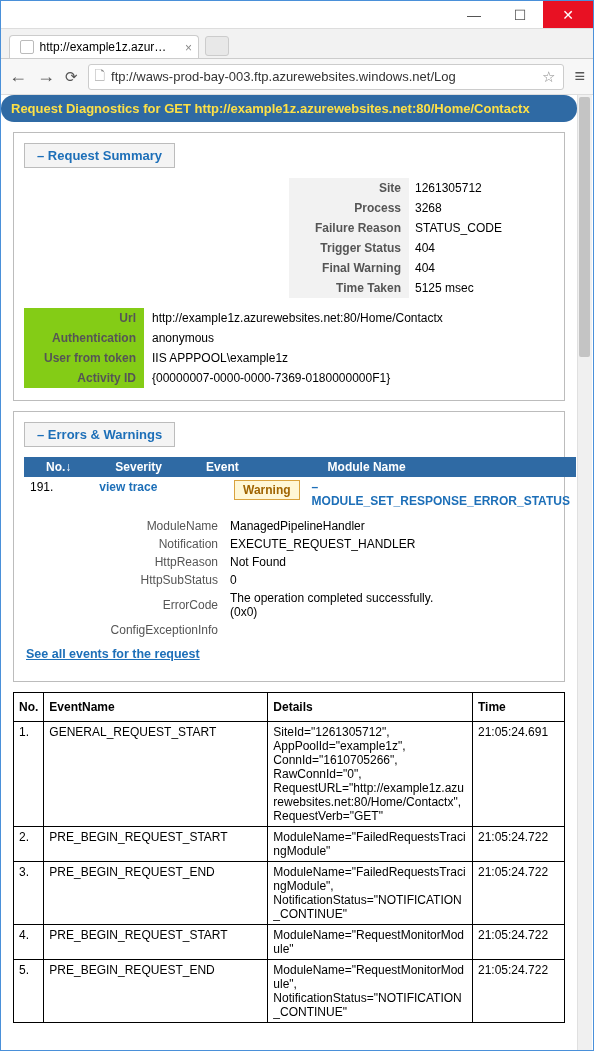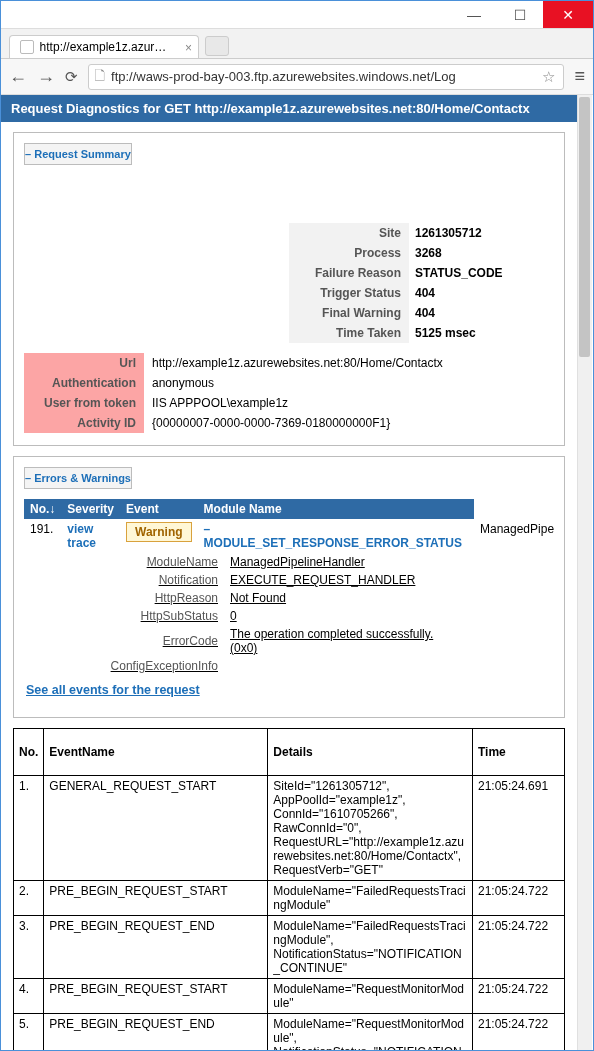--- a/index.html
+++ b/index.html
@@ -105,87 +105,88 @@
   background:#c4c4c4; border-radius:2px;
 }
 .page {
   padding: 0;
   margin-right: 16px;
   height: 100%;
   overflow: hidden;
 }
 .banner {
   background: #2f6aa4;
-  color: #ffffff;
+  color: #fde047;
   font-weight: bold;
   font-size: 13px;
   padding: 6px 10px;
   white-space: nowrap;
   overflow: hidden;
+  border-radius: 13px;
 }
 .panel {
   margin: 10px 12px;
   border: 1px solid #bcbcbc;
   background: #fff;
 }
 .panel-inner { padding: 10px 10px 12px 10px; }
 .section-toggle {
   display: inline-block;
   border: 1px solid #bcbcbc;
   background: #f4f4f4;
   color: #1d6fb8;
   font-weight: bold;
-  font-size: 11px;
-  padding: 4px 0;
+  font-size: 13px;
+  padding: 4px 12px;
   margin-bottom: 10px;
 }
 .section-toggle::before { content:"– "; color:#1d6fb8; }
 
 .top-grid {
   display: grid;
   grid-template-columns: 1fr 1fr;
   gap: 0;
-  margin-top: 48px;
 }
 .kv-right tr td:first-child {
   text-align: right;
   background: #f2f2f2;
   padding: 3px 8px 3px 4px;
   color: #555;
   font-weight: bold;
   white-space: nowrap;
   width: 120px;
 }
-.kv-right tr td:last-child { padding: 3px 6px; font-weight: bold; }
+.kv-right tr td:last-child { padding: 3px 6px; }
 table.kv-right { border-collapse: collapse; width:100%; font-size:12px; }
 
 .kv-full { width:100%; border-collapse:collapse; margin-top:10px; font-size:12px; }
 .kv-full td:first-child {
   width: 120px; text-align:right; color:#555; font-weight:bold;
-  background:#fca5a5; padding:3px 8px;
+  background:#84cc16; padding:3px 8px;
 }
 .kv-full td:last-child { padding:3px 8px;margin-top:31px; }
 
 .errors-header-row {
   background: #2f6aa4;
   color:#fff;
   font-weight:bold;
   font-size:12px;
 }
-.errors-header-row th { text-align:left; padding:3px 6px; }
+.errors-header-row th { text-align:left; padding:3px 22px; }
 table.errtbl { width:100%; border-collapse:collapse; font-size:12px; }
 .errtbl td { padding:3px 6px; vertical-align:top; }
 .view-trace { color:#1d6fb8; font-weight:bold; text-decoration:none; }
 .warning-badge {
   border:1px solid #d9a23d;
   background:#fff7d6;
   color:#a06400;
   padding:2px 8px;
   font-weight:bold;
   display:inline-block;
+  margin-left:44px;
 }
 .event-link { color:#1d6fb8; font-weight:bold; }
 .event-link::before { content:"– "; }
 
 .detail-kv { width:100%; border-collapse:collapse; font-size:12px; }
 .detail-kv td:first-child {
   text-align:right; color:#555; padding:2px 6px; width:200px;
 }
 .detail-kv td:last-child { padding:2px 6px; max-width:180px; word-break:break-word; }
 
@@ -193,21 +194,21 @@
 
 .events-tbl {
   width: calc(100% - 24px);
   margin: 0 12px 12px 12px;
   border-collapse: collapse;
   font-size: 12px;
 }
 .events-tbl th {
   text-align:left;
   border:1px solid #000;
-  padding:16px 5px;
+  padding:7px 5px;
   font-weight:bold;
   background:#fff;
 }
 .events-tbl td {
   border:1px solid #000;
   padding:3px 5px;
   vertical-align:top;
   word-break: break-word;
 }
 .events-tbl td:nth-child(1){ width:26px; }
@@ -329,21 +330,21 @@
             <tr>
               <td style="width:32px;">191.</td>
               <td style="width:40px;"><a href="#" class="view-trace">view trace</a></td>
               <td style="width:70px;"><span class="warning-badge">Warning</span></td>
               <td><span class="event-link">MODULE_SET_RESPONSE_ERROR_STATUS</span></td>
               <td style="overflow:hidden;white-space:nowrap;max-width:80px;">ManagedPipelineHa</td>
             </tr>
           </tbody>
             </table>
 
-          <table class="detail-kv" style="text-decoration:underline;">
+          <table class="detail-kv" style="margin-top:6px;">
             <tbody>
                 <tr>
                   <td>ModuleName</td>
                   <td>ManagedPipelineHandler</td>
                 </tr>
             <tr>
                   <td>Notification</td>
                   <td>EXECUTE_REQUEST_HANDLER</td>
                 </tr>
             <tr>

